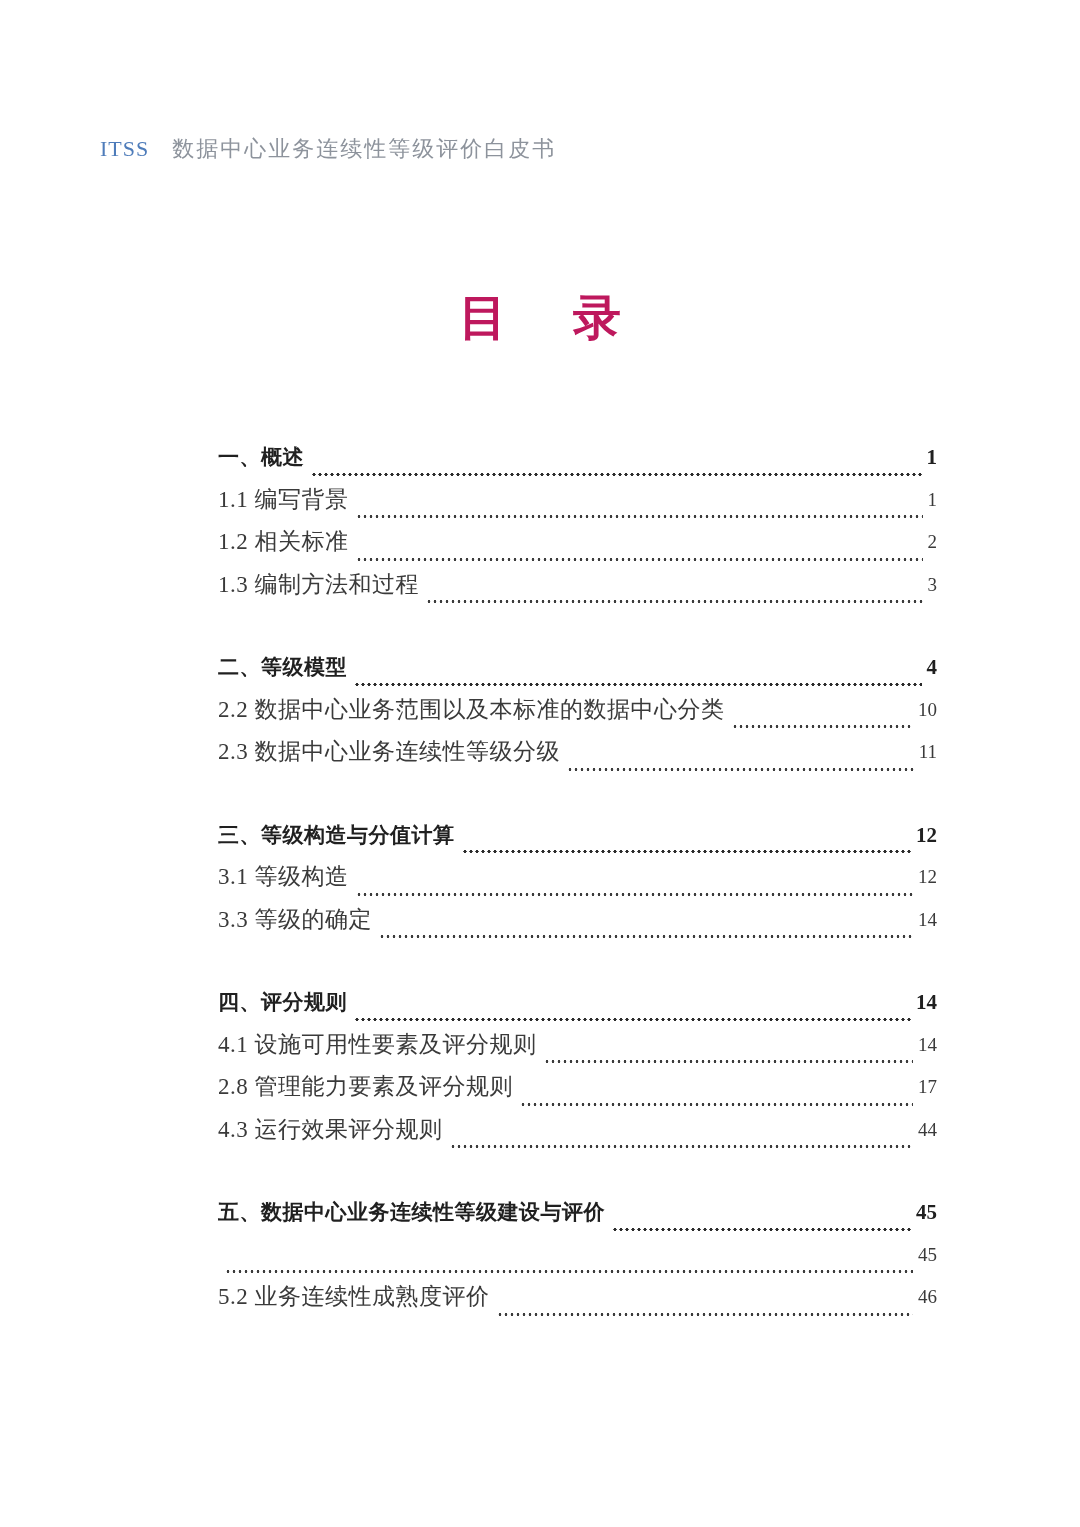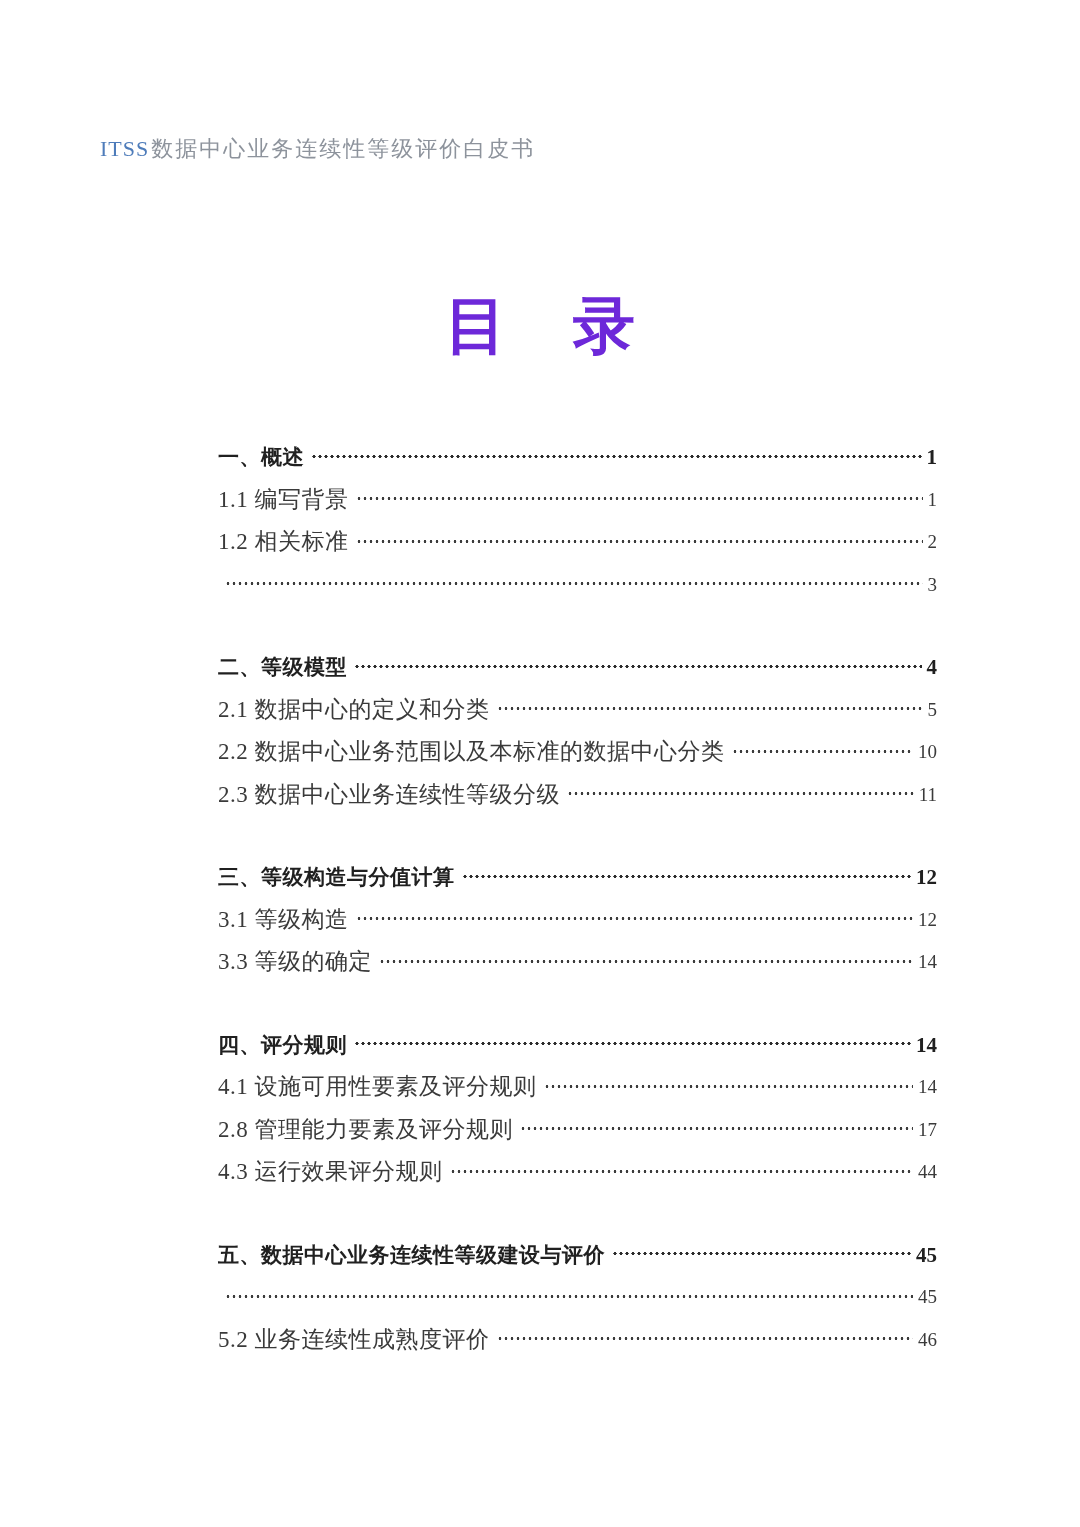--- a/index.html
+++ b/index.html
@@ -21,47 +21,47 @@
 
   
   .page-header{
     position:absolute;left:100px;top:134px;
     font-size:22px;letter-spacing:1px;
     white-space:nowrap;
   }
   .page-header .brand{
     color:var(--brand-blue);
     font-family:"Liberation Serif","DejaVu Serif",serif;
-    margin-right:2px;
+    margin-right:23px;
   }
   .page-header .doc{
     color:var(--header-gray);
     font-family:"Liberation Sans","DejaVu Sans",sans-serif;
     letter-spacing:2px;
     text-align:right;
   }
 
   
   .doc-title{
     position:absolute;left:0;right:0;top:292px;
     text-align:center;
-    font-size:62px;font-weight:700;
-    color:#6d28d9;
+    font-size:48px;font-weight:700;
+    color:#be185d;
     line-height:1.1;
   }
   .doc-title .gap{display:inline-block;width:66px;}
 
   
   .toc{
     position:absolute;left:218px;right:143px;top:436px;
   }
   .toc-section + .toc-section{margin-top:40px;}
 
   .row{
-    display:flex;align-items:center;
+    display:flex;align-items:flex-end;
     white-space:nowrap;
   }
   .row .label{
     line-height:42.5px;
     font-size:23px;
     color:var(--ink-soft);
     letter-spacing:.5px;
     flex:0 0 auto;
   }
   .row .pagenum{
@@ -113,36 +113,32 @@
     <span class="label">1.1 编写背景</span>
     <span class="leader"></span>
     <span class="pagenum">1</span>
   </div>
       <div class="row">
     <span class="label">1.2 相关标准</span>
     <span class="leader"></span>
     <span class="pagenum">2</span>
   </div>
       <div class="row">
+    <span class="label">1.3 编制方法和过程</span>
     <span class="leader"></span>
     <span class="pagenum">3</span>
   </div>
     </section>
     <section class="toc-section">
       <div class="row heading">
     <span class="label">二、等级模型</span>
     <span class="leader"></span>
     <span class="pagenum">4</span>
   </div>
       <div class="row">
-    <span class="label">2.1 数据中心的定义和分类</span>
-    <span class="leader"></span>
-    <span class="pagenum">5</span>
-  </div>
-      <div class="row">
     <span class="label">2.2 数据中心业务范围以及本标准的数据中心分类</span>
     <span class="leader"></span>
     <span class="pagenum">10</span>
   </div>
       <div class="row">
     <span class="label">2.3 数据中心业务连续性等级分级</span>
     <span class="leader"></span>
     <span class="pagenum">11</span>
   </div>
     </section>

